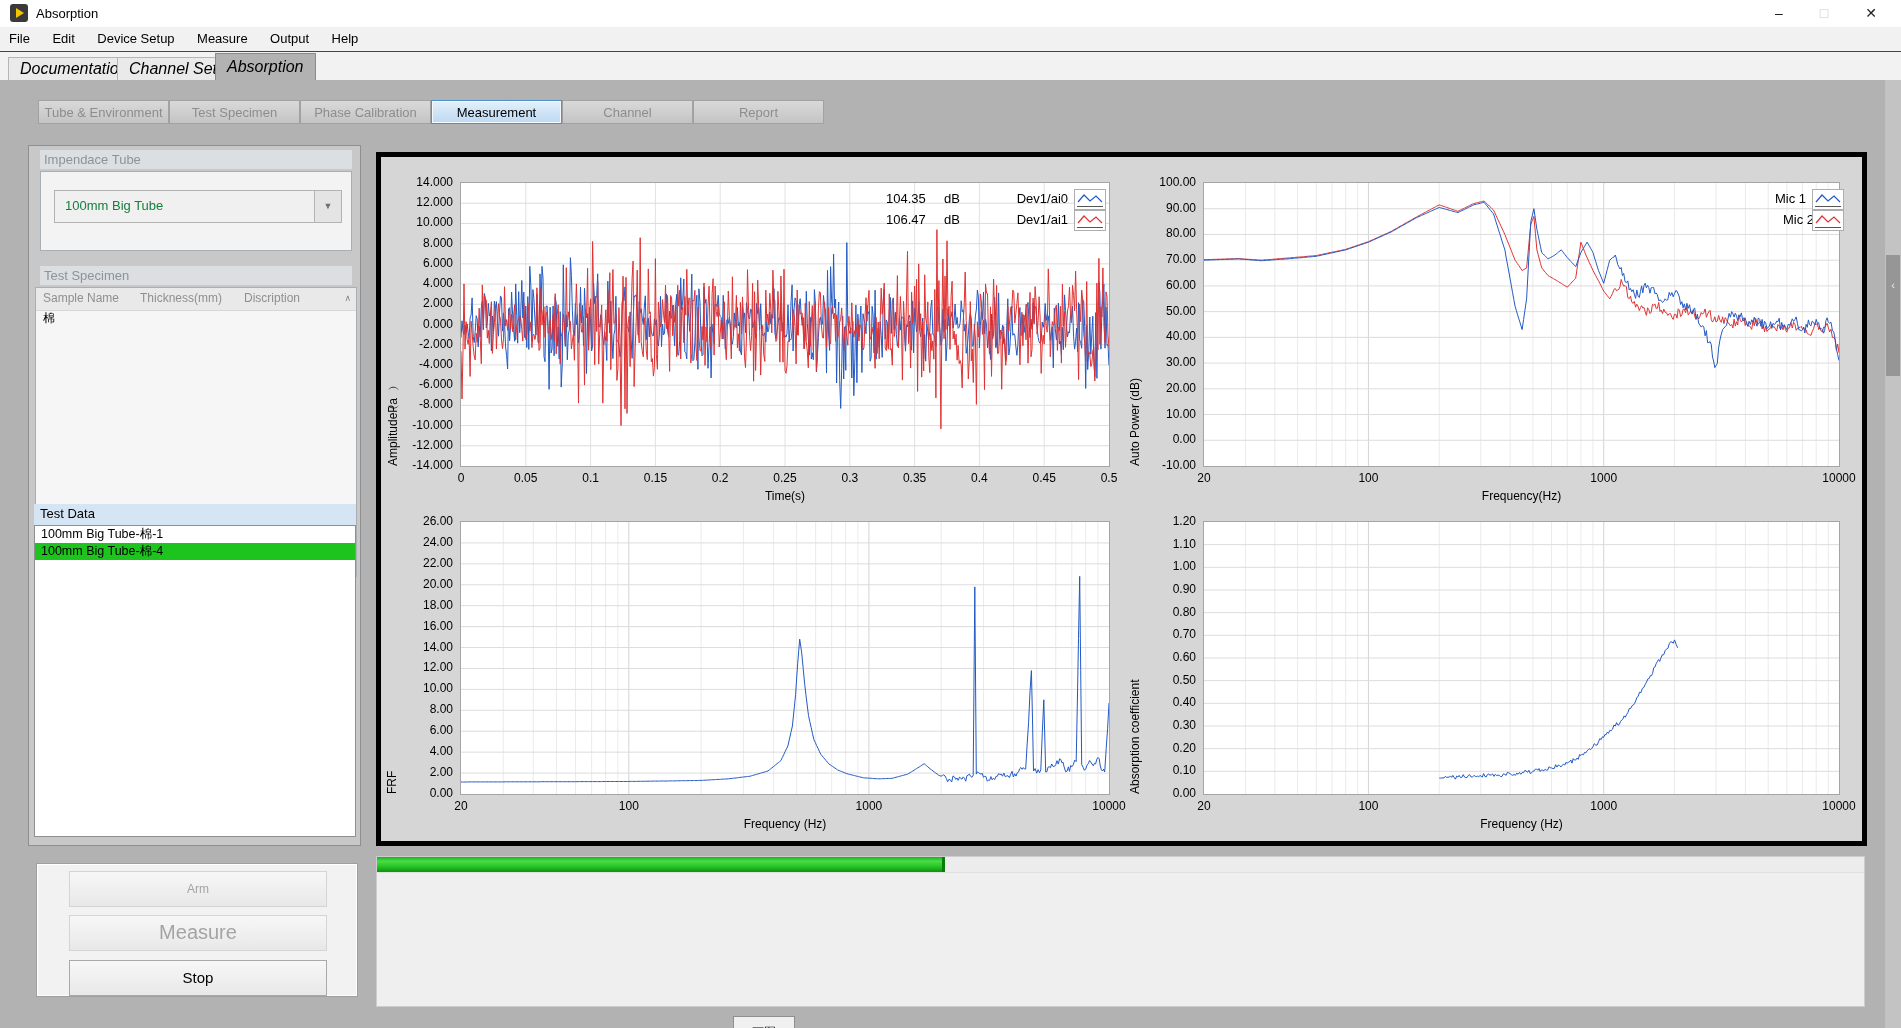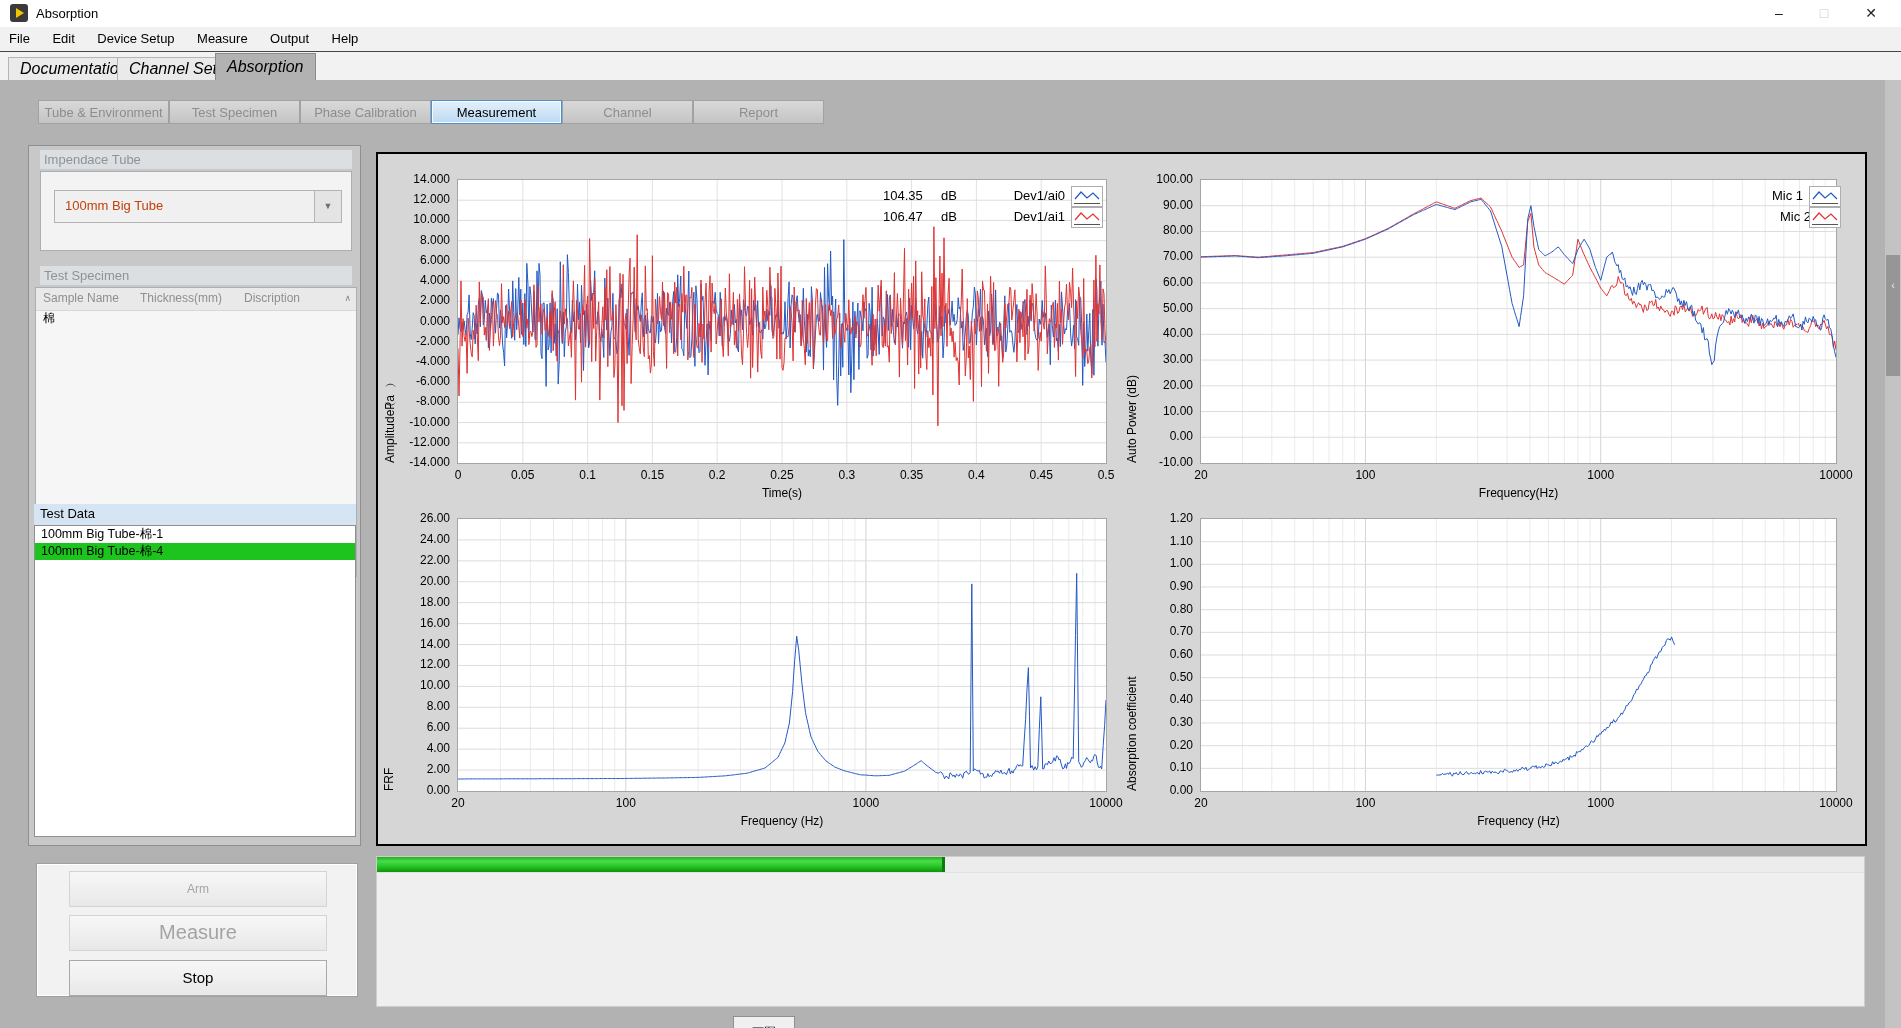--- a/index.html
+++ b/index.html
@@ -31,21 +31,21 @@
   .subtab{position:absolute;top:20px;height:24px;width:131px;text-align:center;line-height:24px;font-size:13px;
           background:linear-gradient(#d9d9d9,#c4c4c4);border:1px solid #a2a2a2;color:#8d8d8d;box-sizing:border-box;}
   .subtab.active{background:linear-gradient(#e3f0fb,#bdd9f2);border:1px solid #4f8fca;color:#000;box-shadow:inset 0 0 0 1px #f3f9ff;}
 
   
   .sidebar{position:absolute;left:28px;top:65px;width:333px;height:701px;background:#c8c8c8;border:1px solid #8f8f8f;box-sizing:border-box;}
   .grp-hdr{position:absolute;font-size:13px;color:#8d9398;background:#dcdfe2;padding:2px 4px;box-sizing:border-box;}
   #hdr-tube{left:11px;top:4px;width:312px;}
   .tube-box{position:absolute;left:11px;top:25px;width:312px;height:80px;background:#f3f3f3;border:1px solid #a8b0b6;box-sizing:border-box;}
   .dropdown{position:absolute;left:13px;top:18px;width:288px;height:33px;background:#f0f0f0;border:1px solid #b3b3b3;box-sizing:border-box;}
-  .dropdown .val{position:absolute;left:10px;top:7px;font-size:13px;color:#c2410c;}
+  .dropdown .val{position:absolute;left:10px;top:7px;font-size:13px;color:#15803d;}
   .dropdown .arrow-btn{position:absolute;right:0;top:0;width:26px;height:31px;background:#e4e4e4;border-left:1px solid #b3b3b3;text-align:center;line-height:31px;font-size:9px;color:#707070;}
   #hdr-spec{left:11px;top:120px;width:312px;}
   .spec-table{position:absolute;left:6px;top:141px;width:322px;height:290px;background:#f6f6f6;border:1px solid #a8b0b6;box-sizing:border-box;}
   .spec-head{position:absolute;left:0;top:0;right:0;height:22px;background:#e9e9e9;border-bottom:1px solid #d7d7d7;}
   .spec-col{position:absolute;top:3px;font-size:12px;color:#8f8f8f;}
   .spec-row{position:absolute;left:0;top:22px;right:0;height:18px;font-size:12px;color:#000;padding-left:7px;box-sizing:border-box;}
   .scroll-glyph{position:absolute;font-size:9px;color:#8a8a8a;}
 
   .testdata-hdr{position:absolute;left:5px;top:358px;width:322px;height:21px;background:#d5e5f4;font-size:13px;color:#000;padding:2px 6px;box-sizing:border-box;}
   .testdata-list{position:absolute;left:5px;top:379px;width:322px;height:312px;background:#ffffff;border:1px solid #8f8f8f;box-sizing:border-box;}
@@ -53,21 +53,21 @@
 
   
   .btn-panel{position:absolute;left:36px;top:783px;width:322px;height:134px;background:#f2f2f2;border:1px solid #9f9f9f;box-shadow:inset 0 0 0 1px #ffffff;box-sizing:border-box;}
   .lv-btn{position:absolute;left:32px;width:258px;height:36px;background:linear-gradient(#f7f7f7,#e8e8e8);border:1px solid #d4d4d4;text-align:center;box-sizing:border-box;}
   .lv-btn.disabled{color:#a4a4a4;}
   #btn-arm{top:7px;font-size:12px;line-height:34px;}
   #btn-measure{top:51px;font-size:20px;line-height:33px;}
   #btn-stop{top:96px;font-size:15px;line-height:33px;color:#000;border:1px solid #a9a9a9;}
 
   
-  .main-panel{position:absolute;left:376px;top:72px;width:1491px;height:694px;background:#d6d6d6;border:2px solid #000000;box-sizing:border-box;}
+  .main-panel{position:absolute;left:376px;top:72px;width:1491px;height:694px;background:#d6d6d6;border:5px solid #000000;box-sizing:border-box;}
   .chart{position:absolute;background:#fff;border:1px solid #a5a5a5;}
   .tick-y{position:absolute;left:-80px;width:72px;text-align:right;font-size:12px;color:#000;}
   .tick-x{position:absolute;width:84px;text-align:center;font-size:12px;color:#000;}
   .xcap{position:absolute;left:0;right:0;text-align:center;font-size:12px;color:#000;}
   .ycap{position:absolute;left:-76px;top:0;height:100%;writing-mode:vertical-rl;transform:rotate(180deg);display:flex;align-items:center;font-size:12px;color:#000;}
   .lg-label{position:absolute;font-size:13px;color:#000;text-align:right;width:90px;}
   .lg-icon{position:absolute;width:32px;height:21px;}
   .ro-val{position:absolute;font-size:13px;color:#000;}
   .ro-unit{position:absolute;font-size:13px;color:#000;}
 

